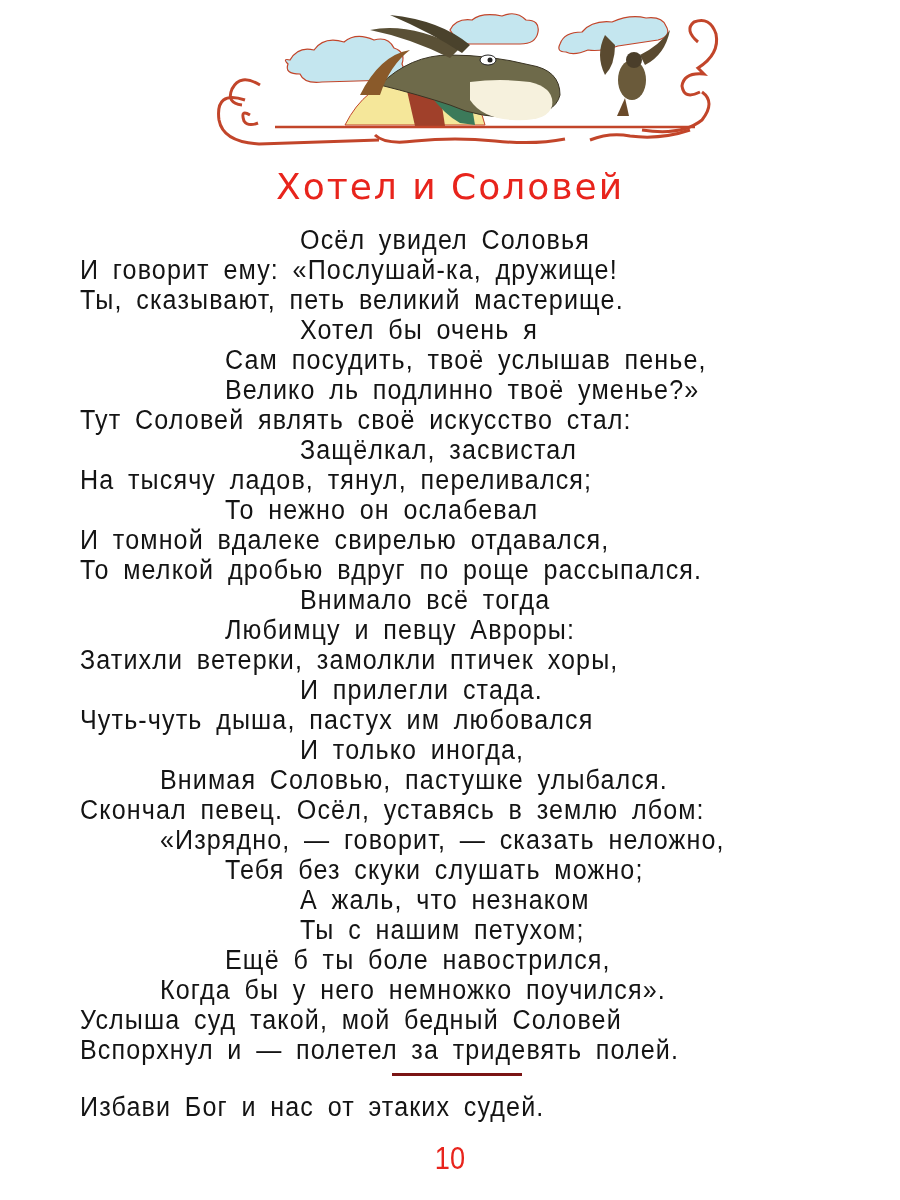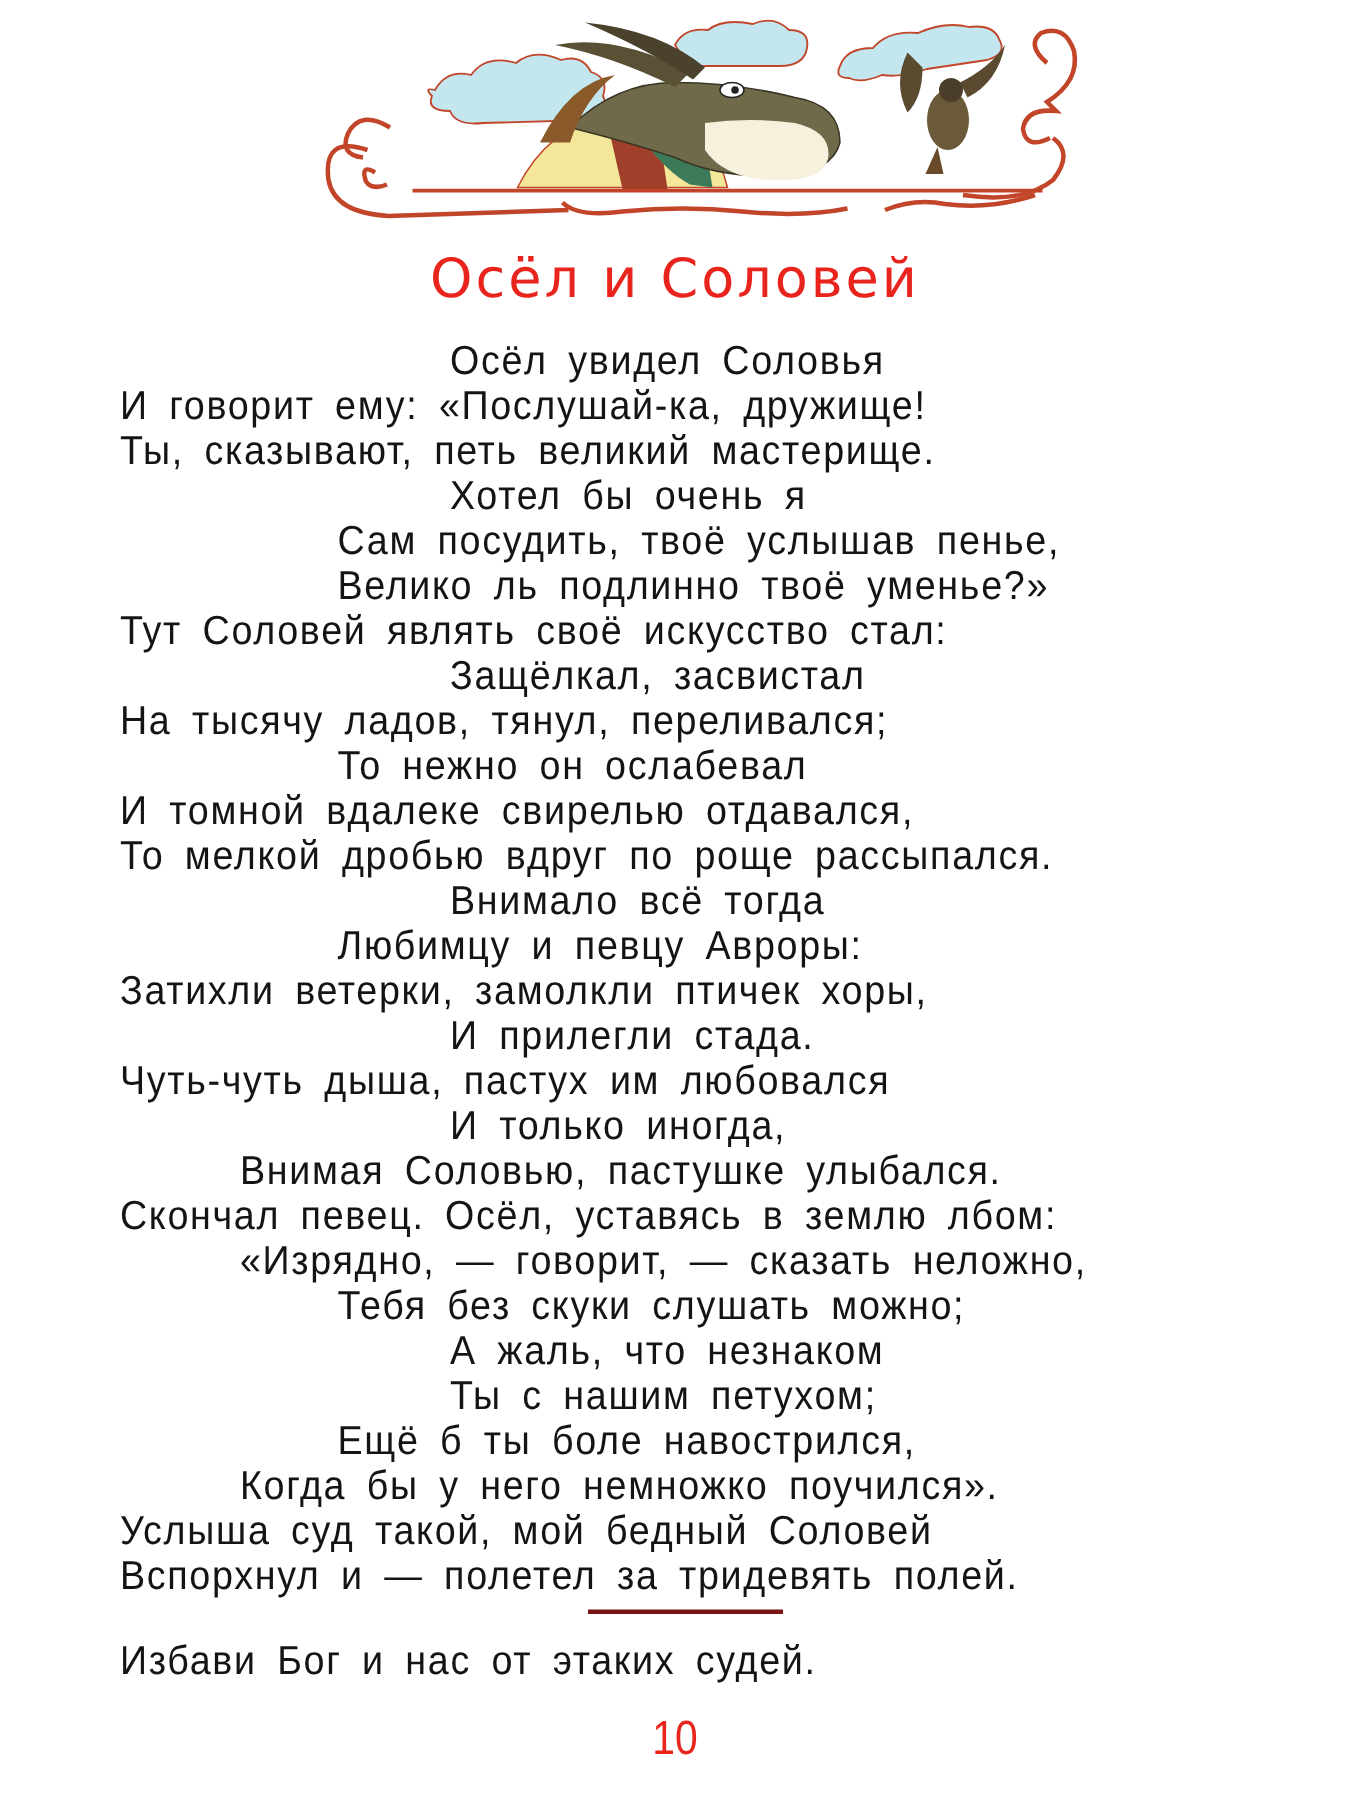--- a/index.html
+++ b/index.html
@@ -59,21 +59,21 @@
     <path d="M245,100 q-30,-10 -26,20 q4,22 40,24 l120,-4"></path>
     <path d="M250,115 q-10,-6 -6,6 q4,6 14,2"></path>
     <path d="M275,127 l420,0" stroke-width="2.5"></path>
     <path d="M375,135 q10,10 40,6 q40,-4 80,0 q40,4 70,-2"></path>
     <path d="M590,140 q20,-8 40,-4 q30,4 60,-6"></path>
     <path d="M698,42 q-14,-12 -4,-20 q16,-6 22,12 q4,20 -18,34 l6,6 q-20,-2 -22,12 q2,14 18,6"></path>
     <path d="M702,92 q14,10 0,28 q-20,16 -60,10"></path>
   </g>
 </svg>
 
-<div class="title">Осёл и Соловей</div>
+<div class="title">Хотел и Соловей</div>
 
 <div class="poem">
   <div class="line" style="top:0px;left:300px">Осёл увидел Соловья</div>
   <div class="line" style="top:30px;left:80px">И говорит ему: «Послушай-ка, дружище!</div>
   <div class="line" style="top:60px;left:80px">Ты, сказывают, петь великий мастерище.</div>
   <div class="line" style="top:90px;left:300px">Хотел бы очень я</div>
   <div class="line" style="top:120px;left:225px">Сам посудить, твоё услышав пенье,</div>
   <div class="line" style="top:150px;left:225px">Велико ль подлинно твоё уменье?»</div>
   <div class="line" style="top:180px;left:80px">Тут Соловей являть своё искусство стал:</div>
   <div class="line" style="top:210px;left:300px">Защёлкал, засвистал</div>

